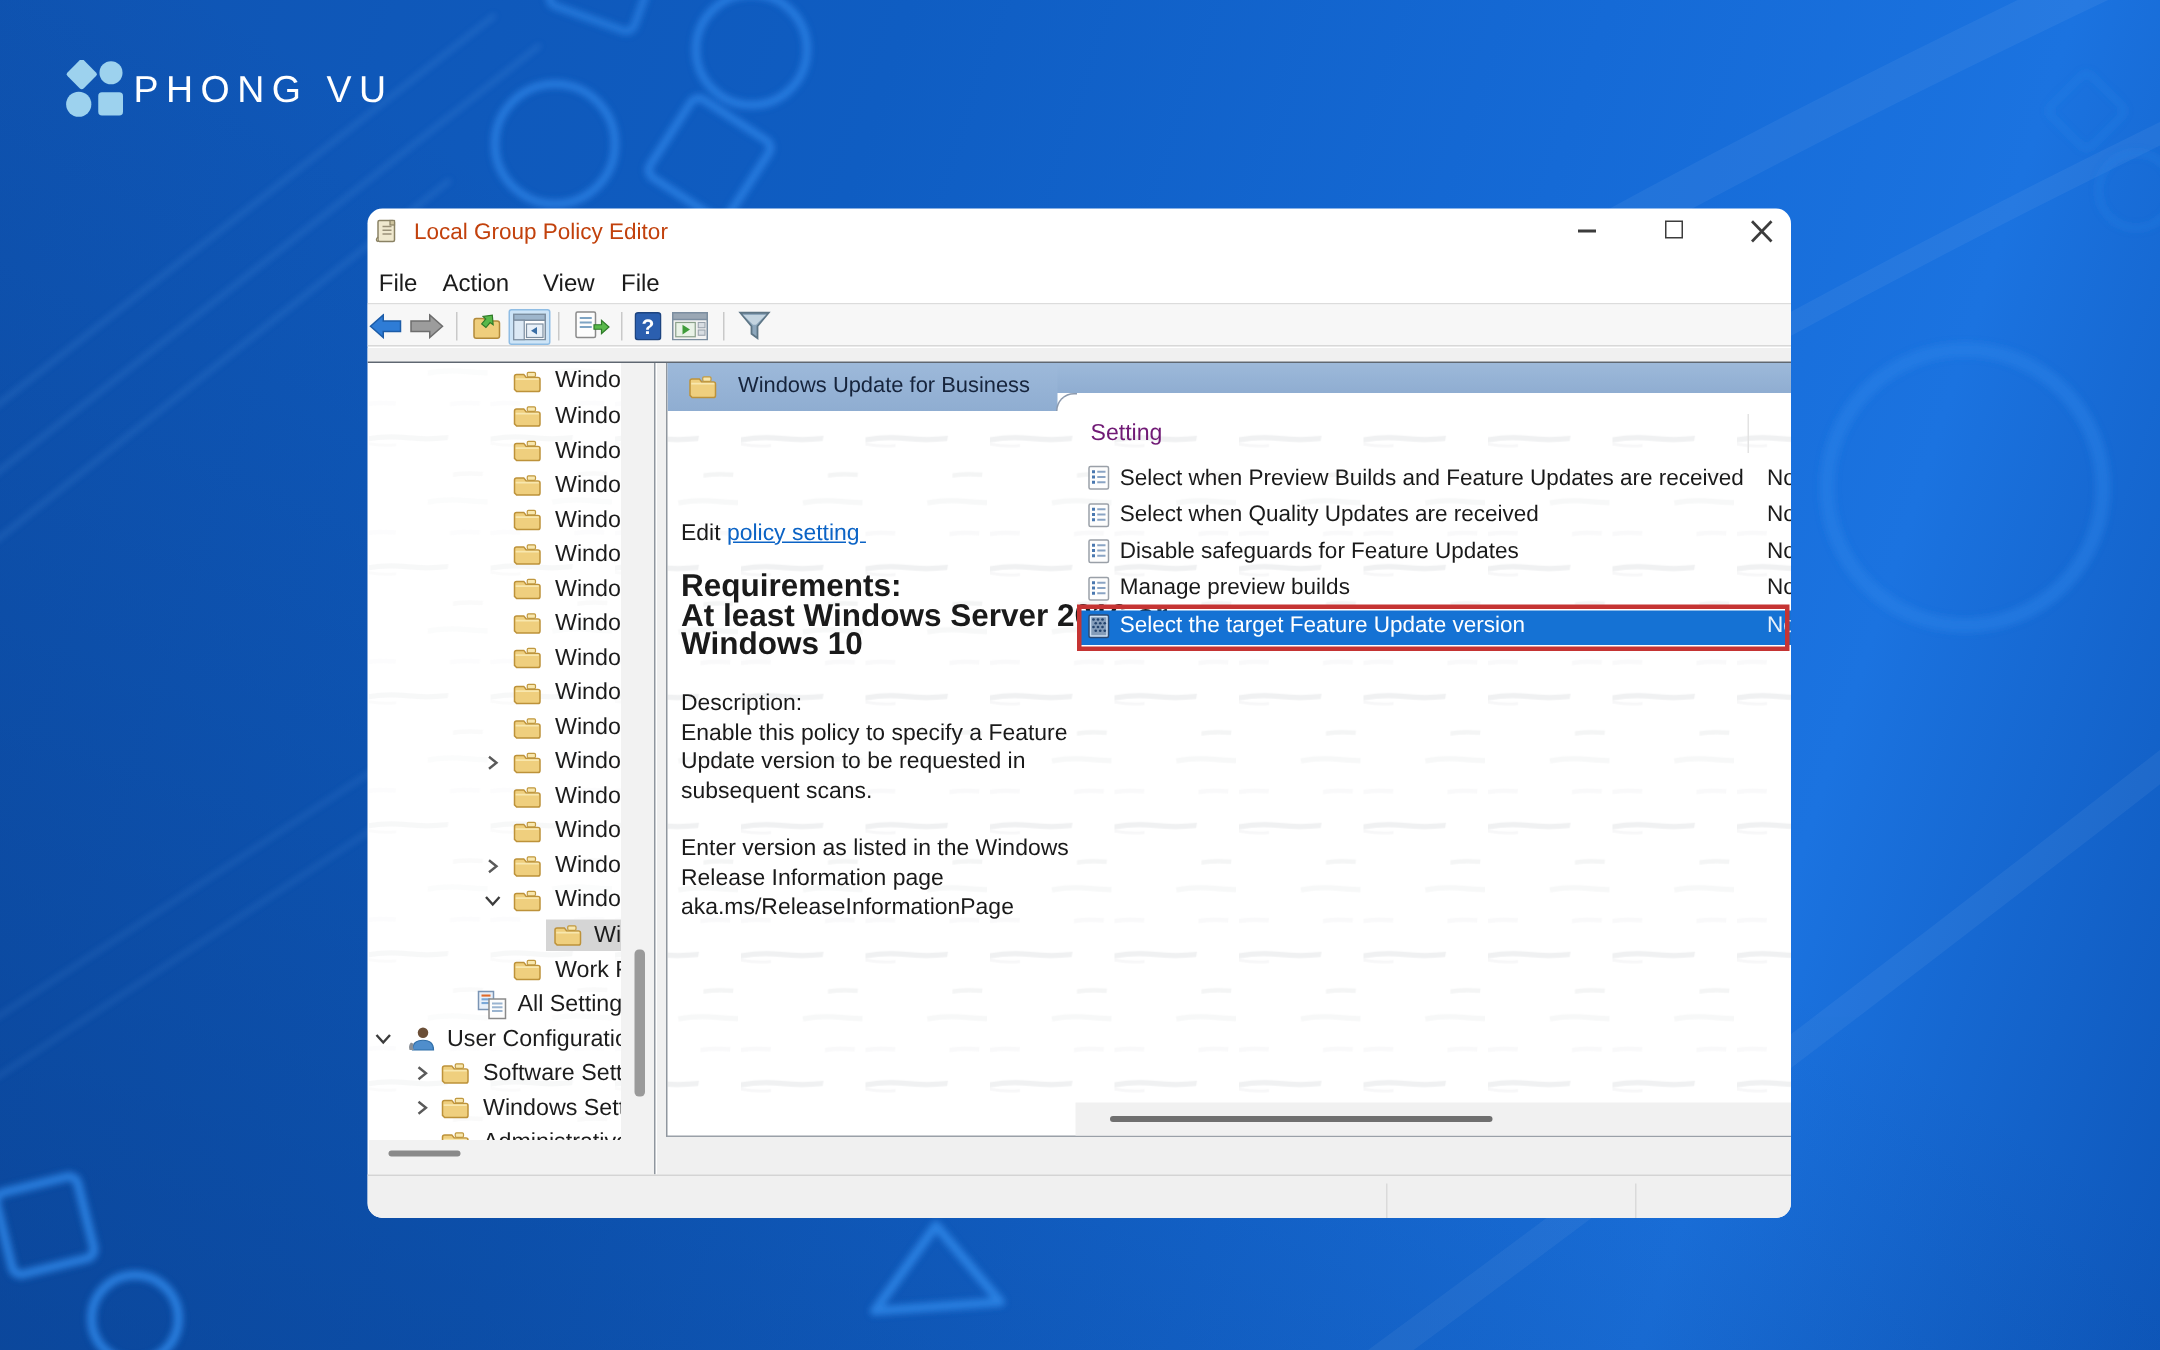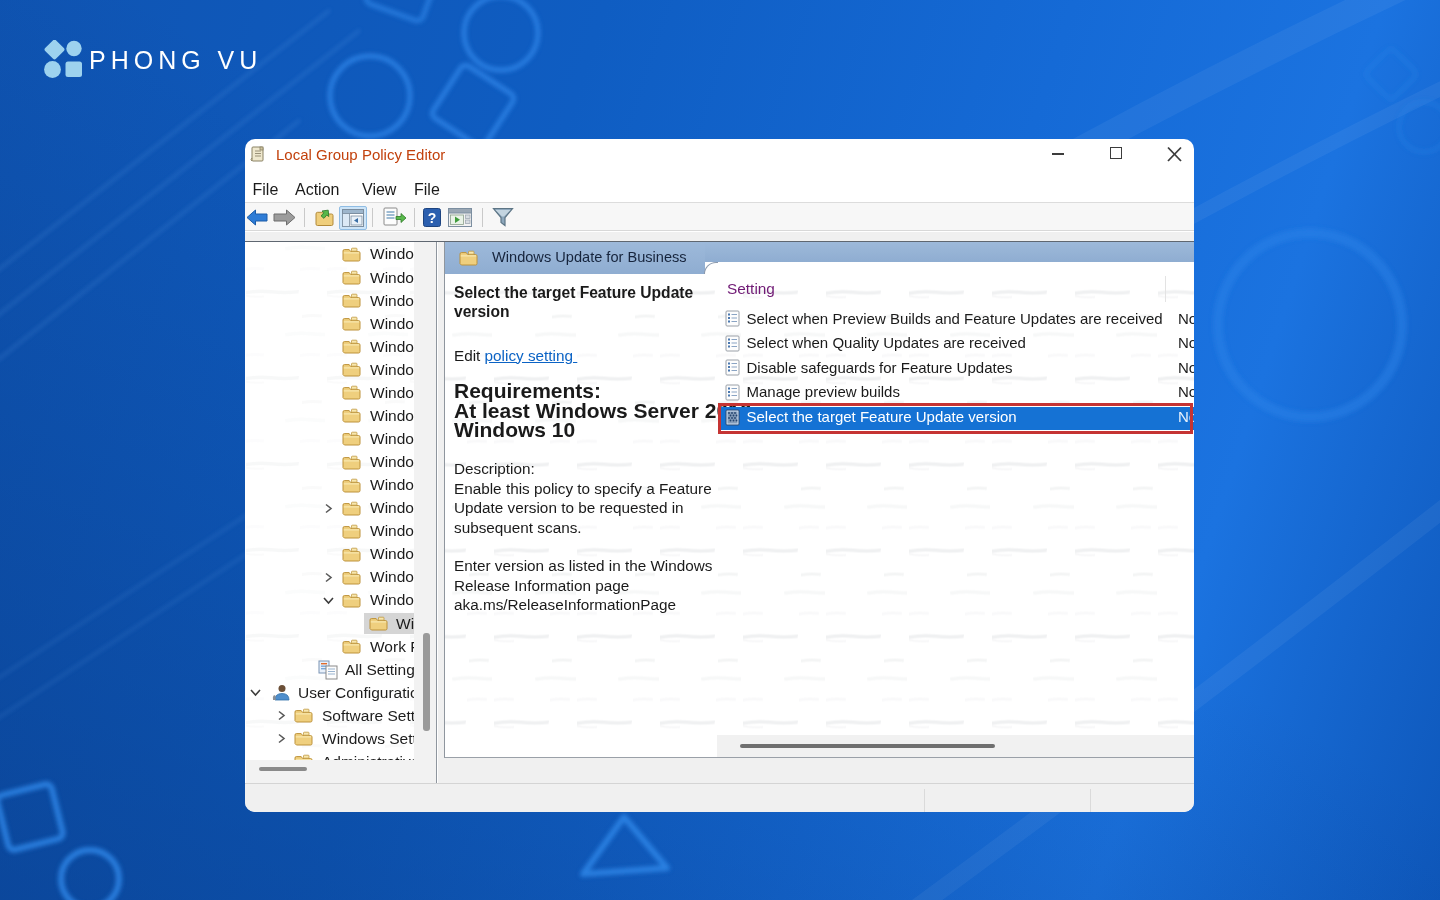--- a/index.html
+++ b/index.html
@@ -402,21 +402,20 @@
       <div class="abs" style="left:0;top:0;width:750px;height:19.5px;background:linear-gradient(#9db9da,#8fadd1);"></div>
       <div class="abs" style="left:0;top:0;width:260px;height:32px;background:linear-gradient(#9db9da,#8fadd1);"></div>
       <div class="abs" style="left:259px;top:19.5px;width:14px;height:12.5px;background:#8b99ad;border-top-left-radius:12px;"></div>
       <div class="abs" style="left:260.4px;top:20.8px;width:13px;height:11.2px;background:#fff;border-top-left-radius:11px;"></div>
       <svg class="abs" style="left:14px;top:8px" width="19" height="16">
         <path d="M1 4 Q1 2.6 2.4 2.6 L7.2 2.6 L8.8 4.6 L16.6 4.6 Q18 4.6 18 6 L18 13.6 Q18 15 16.6 15 L2.4 15 Q1 13.6 1 13.6 Z" fill="#efcf7e" stroke="#bd923a" stroke-width="1"></path>
         <path d="M1.8 5.2 L17.2 5.2 L17.2 6.4 L1.8 6.4 Z" fill="#f8e7ae"></path>
         <rect x="9.5" y="1.2" width="5.5" height="3" rx="0.8" fill="#f8e7ae" stroke="#c0983f" stroke-width="0.8"></rect>
       </svg>
       <div class="abs" style="left:47px;top:6.5px;font-size:14.6px;color:#16243c;">Windows Update for Business</div>
-      <div class="abs" style="left:9px;top:40.6px;font-size:15.6px;line-height:19.45px;font-weight:bold;color:#1a1a1a;white-space:nowrap;">Select the target Feature Update<br>version</div>
       <div class="abs" style="left:9px;top:103.7px;font-size:15.3px;line-height:19.45px;color:#1a1a1a;">Edit <span style="color:#0b63c5;text-decoration:underline;">policy setting&nbsp;</span></div>
       <div class="abs" style="left:9px;top:139.4px;font-size:21px;line-height:19.45px;color:#1a1a1a;white-space:nowrap;font-weight:bold;">Requirements:<br>At least Windows Server 2016 or<br>Windows 10</div>
       <div class="abs" style="left:9px;top:314.4px;font-size:15.3px;line-height:19.45px;color:#1a1a1a;white-space:nowrap;">Enter version as listed in the Windows<br>Release Information page<br>aka.ms/ReleaseInformationPage</div>
       <div class="abs" style="left:9px;top:217.2px;font-size:15.3px;line-height:19.45px;color:#1a1a1a;white-space:nowrap;">Description:<br>Enable this policy to specify a Feature<br>Update version to be requested in<br>subsequent scans.</div>
       <div class="abs" style="left:282px;top:38.2px;font-size:15.4px;color:#701a75;">Setting</div>
       <div class="abs" style="left:720px;top:34px;width:1px;height:26px;background:#e3e3e3;"></div>
       <svg class="abs" style="left:280px;top:68.1px" width="16" height="17">
 <rect x="1" y="1" width="13" height="15" rx="1" fill="#fdfdfd" stroke="#9aa0a8" stroke-width="1"></rect>
 <rect x="3" y="3.5" width="2" height="2" fill="#4a78b0"></rect>
         <rect x="3" y="7" width="2" height="2" fill="#4a78b0"></rect>

